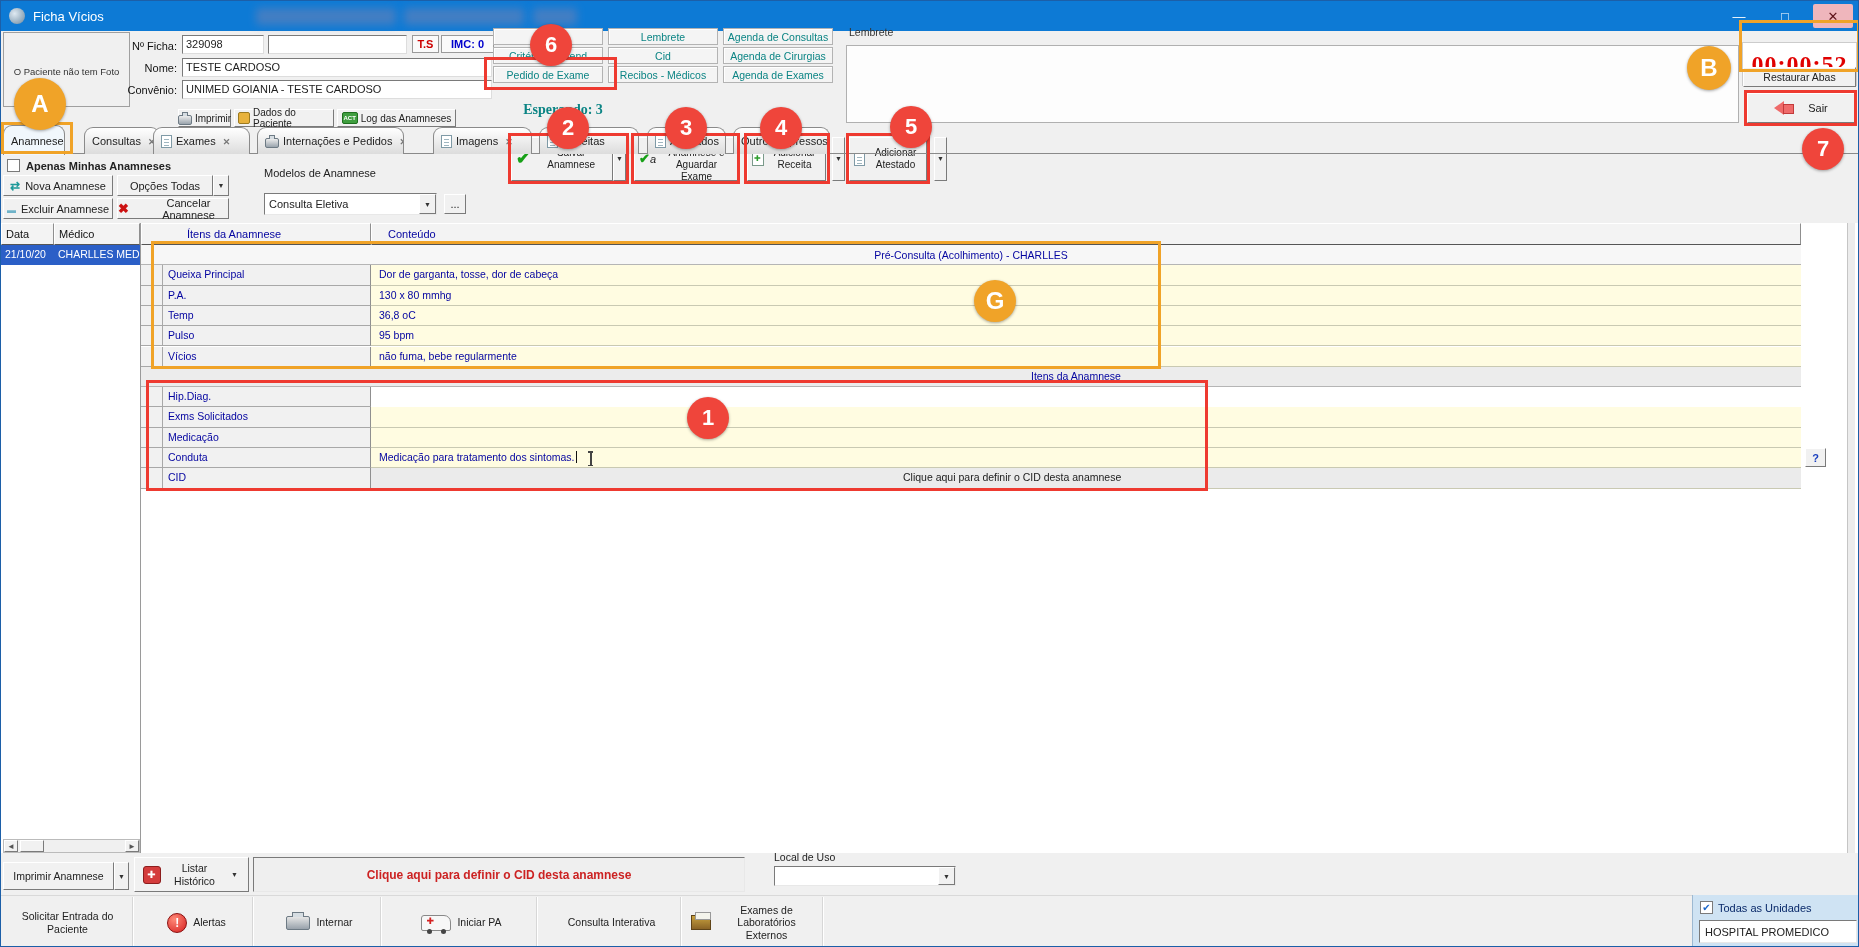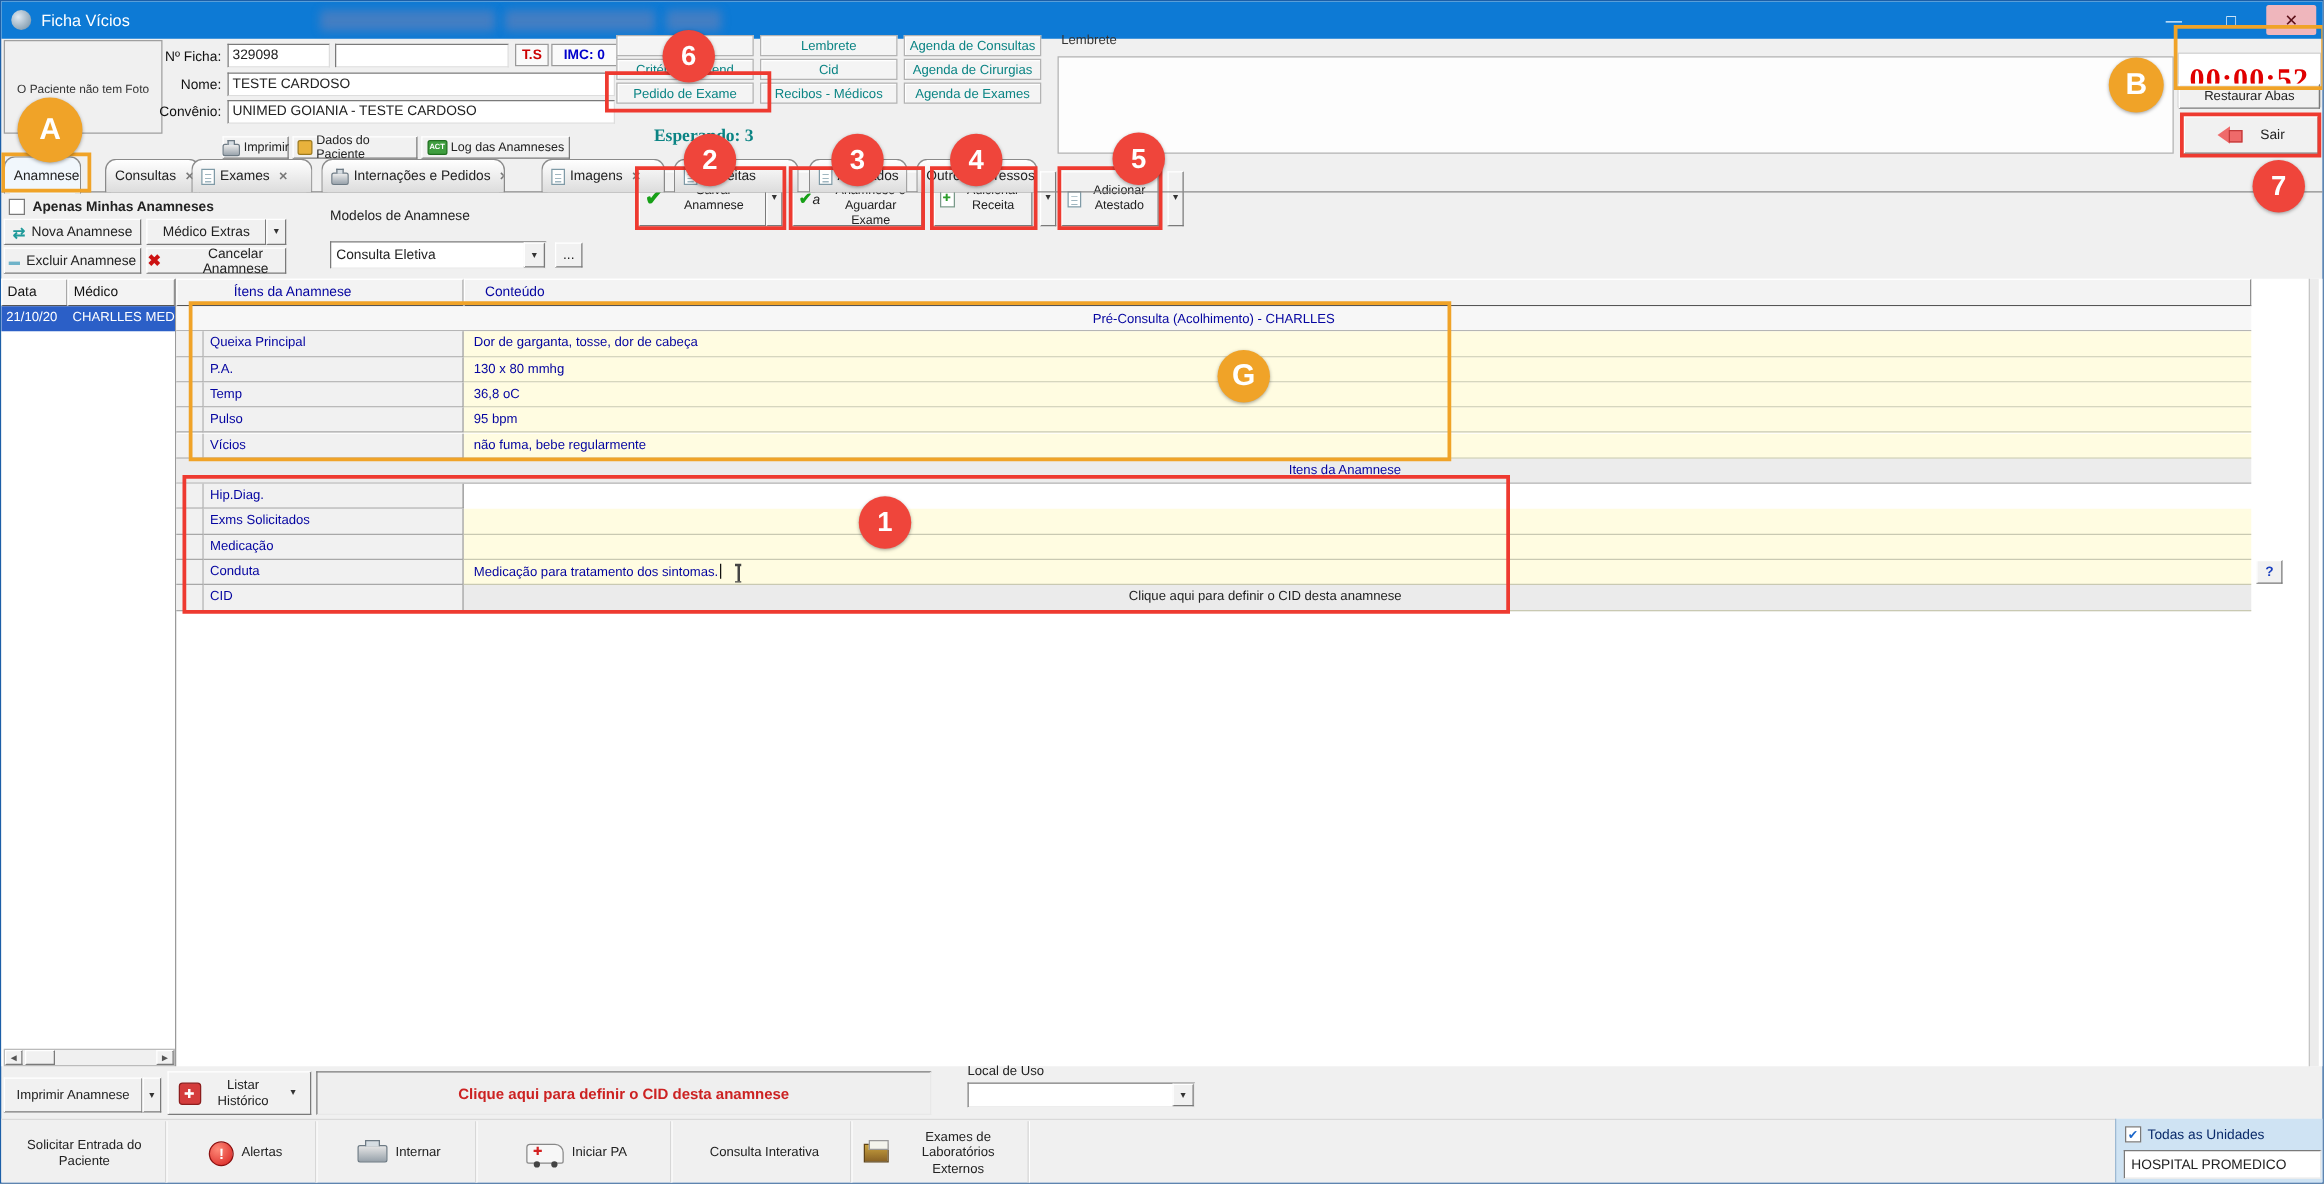--- a/index.html
+++ b/index.html
@@ -225,21 +225,21 @@
     </div>
 
   <div class="abs" style="left:6px;top:158px;display:flex;gap:6px;align-items:center">
     <span class="cbx"></span>
     <span style="font-weight:bold">Apenas Minhas Anamneses</span>
   </div>
   <div class="btn abs" style="left:2px;top:174px;width:110px;height:21px;gap:5px">
     <span class="ic-refresh"></span>
     <span>Nova Anamnese</span>
   </div>
-  <div class="btn abs" style="left:116px;top:174px;width:96px;height:21px">Médico Extras</div>
+  <div class="btn abs" style="left:116px;top:174px;width:96px;height:21px">Opções Todas</div>
   <div class="btn abs arrowdn" style="left:212px;top:174px;width:16px;height:21px"></div>
   <div class="btn abs" style="left:2px;top:197px;width:110px;height:21px;gap:5px">
     <span class="ic-minus"></span>
     <span>Excluir Anamnese</span>
   </div>
   <div class="btn abs" style="left:116px;top:197px;width:112px;height:21px;gap:20px">
     <span class="ic-xred"></span>
     <span>Cancelar Anamnese</span>
   </div>
   <div class="abs" style="left:263px;top:166px;font-size:11px">Modelos de Anamnese</div>

